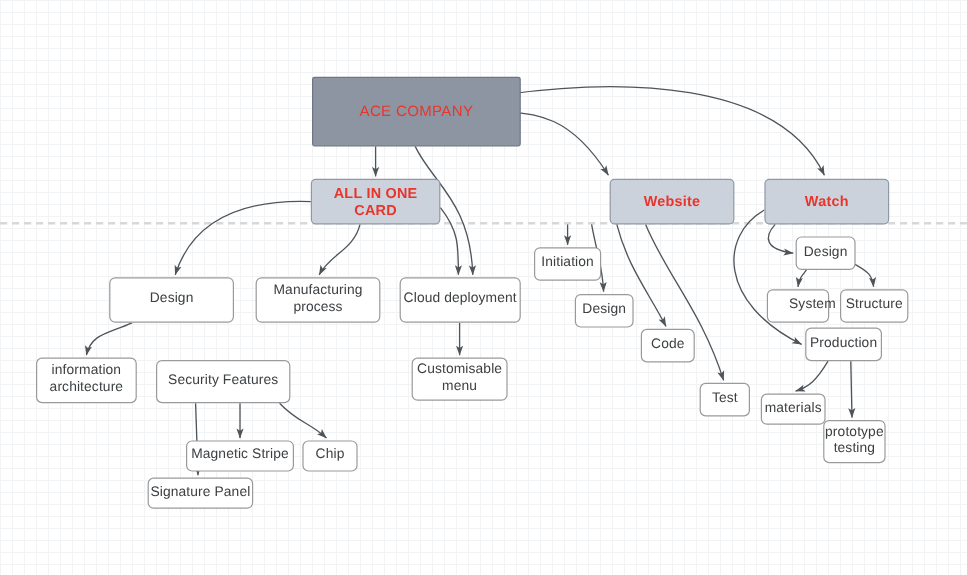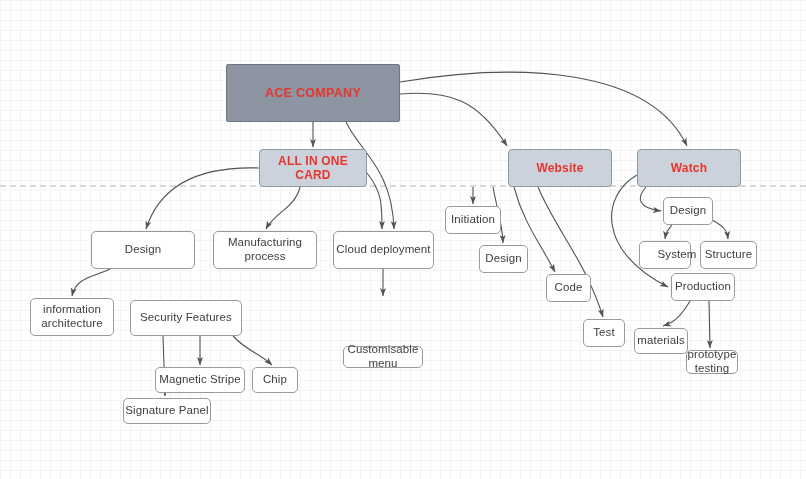--- a/index.html
+++ b/index.html
@@ -55,24 +55,25 @@
     color: #3d4043;
     border-radius: 5px;
     font-size: 11.5px;
     letter-spacing: 0.1px;
     white-space: pre-line;
   }
   .node.primary {
     background: #8d95a3;
     border: 1px solid #6e7684;
     color: #e8352c;
-    font-weight: bold;
+    font-weight: normal;
     font-size: 12.5px;
     border-radius: 2px;
     letter-spacing: 0.3px;
+    margin-left: 34px;
   }
   .node.secondary {
     background: #ccd2db;
     border: 1px solid #8f98a5;
     color: #e8352c;
     font-weight: bold;
     font-size: 12px;
     border-radius: 4px;
     letter-spacing: 0.2px;
   }
@@ -121,31 +122,31 @@
       <div class="node secondary" style="left: 259px; top: 149px; width: 108px; height: 38px;">ALL IN ONE CARD</div>
       <div class="node secondary" style="left: 465px; top: 149px; width: 104px; height: 38px; margin-left: 43px;">Website</div>
       <div class="node secondary" style="left: 637px; top: 149px; width: 104px; height: 38px; text-align: right;">Watch</div>
       <div class="node plain" style="left: 91px; top: 231px; width: 104px; height: 38px;">Design</div>
       <div class="node plain" style="left: 213px; top: 231px; width: 104px; height: 38px;">Manufacturing
 process</div>
       <div class="node plain" style="left: 333px; top: 231px; width: 101px; height: 38px;">Cloud deployment</div>
       <div class="node plain" style="left: 30px; top: 298px; width: 84px; height: 38px;">information
 architecture</div>
       <div class="node plain" style="left: 130px; top: 300px; width: 112px; height: 36px;">Security Features</div>
-      <div class="node plain" style="left: 343px; top: 298px; width: 80px; height: 22px; margin-top: 48px;">Customisable
+      <div class="node plain" style="left: 343px; top: 298px; width: 80px; height: 36px;">Customisable
 menu</div>
       <div class="node plain" style="left: 155px; top: 367px; width: 90px; height: 26px; text-align: center;">Magnetic Stripe</div>
       <div class="node plain" style="left: 252px; top: 367px; width: 46px; height: 26px;">Chip</div>
       <div class="node plain" style="left: 123px; top: 398px; width: 88px; height: 26px;">Signature Panel</div>
       <div class="node plain" style="left: 445px; top: 206px; width: 56px; height: 28px;">Initiation</div>
       <div class="node plain" style="left: 479px; top: 245px; width: 49px; height: 28px;">Design</div>
-      <div class="node plain" style="left: 534px; top: 274px; width: 45px; height: 28px; margin-left: 12px;">Code</div>
+      <div class="node plain" style="left: 534px; top: 274px; width: 45px; height: 28px;">Code</div>
       <div class="node plain" style="left: 583px; top: 319px; width: 42px; height: 28px;">Test</div>
       <div class="node plain" style="left: 663px; top: 197px; width: 50px; height: 28px;">Design</div>
       <div class="node plain" style="left: 639px; top: 241px; width: 52px; height: 28px; padding-left: 24px;">System</div>
       <div class="node plain" style="left: 700px; top: 241px; width: 57px; height: 28px;">Structure</div>
       <div class="node plain" style="left: 671px; top: 273px; width: 64px; height: 28px;">Production</div>
       <div class="node plain" style="left: 634px; top: 328px; width: 54px; height: 26px;">materials</div>
-      <div class="node plain" style="left: 686px; top: 350px; width: 52px; height: 24px;">prototype
+      <div class="node plain" style="left: 686px; top: 350px; width: 52px; height: 36px;">prototype
 testing</div>
     </div>
 
 </div>
 
 </body></html>

